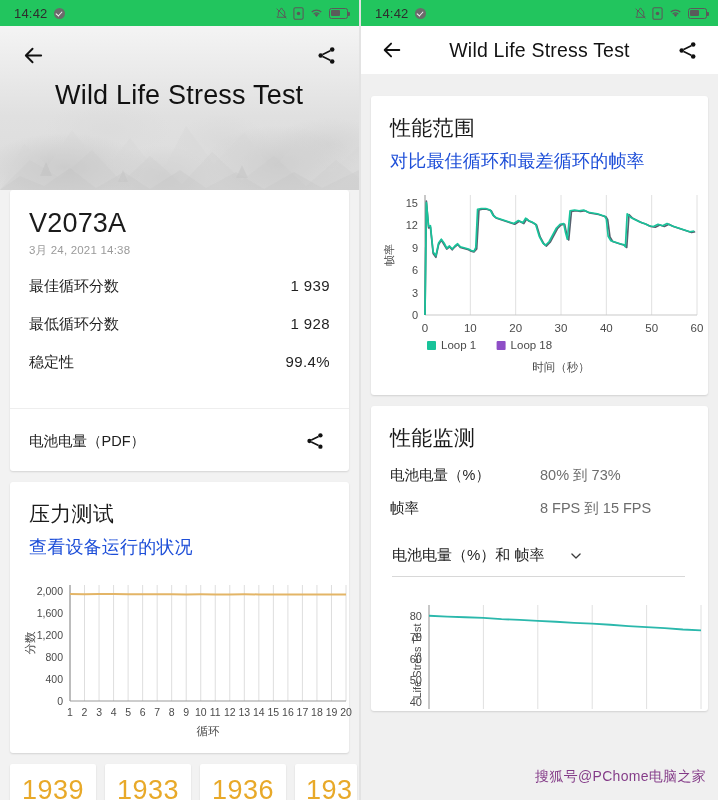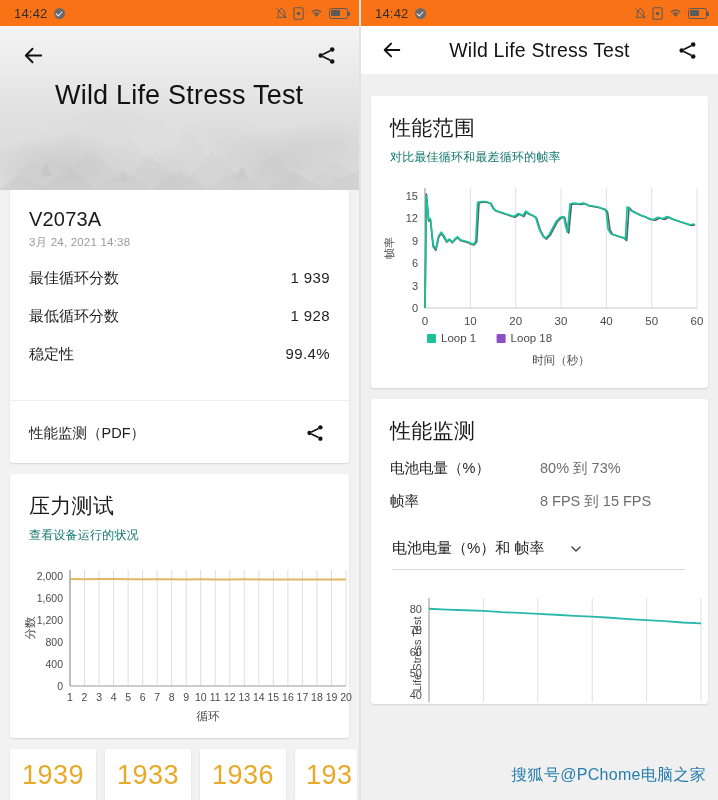--- a/index.html
+++ b/index.html
@@ -9,21 +9,21 @@
     background: #ffffff; overflow: hidden;
   }
   .screens { display: flex; width: 718px; height: 800px; }
   .screen { position: relative; height: 800px; overflow: hidden; background: #f2f2f2; }
   .screen-left  { width: 359px; }
   .screen-right { width: 359px; border-left: 2px solid #e3e3e3; background:#f0f0f0; }
 
   
   .statusbar {
     height: 26px; display: flex; align-items: center; justify-content: space-between;
-    padding: 0 11px 0 14px; background: #f97316; position: relative; z-index: 7;
+    padding: 0 11px 0 14px; background: #22c55e; position: relative; z-index: 7;
   }
   .sb-left { display: flex; align-items: center; gap: 6px; }
   .sb-time { font-size: 13px; color: #2e2e2e; letter-spacing: .2px; }
   .sb-check {
     width: 11px; height: 11px; border-radius: 50%; background: #6b6b6b;
     position: relative; display:inline-block;
   }
   .sb-check::after {
     content: ""; position: absolute; left: 3px; top: 2.6px; width: 3px; height: 5px;
     border: solid #f6f6f6; border-width: 0 1.3px 1.3px 0; transform: rotate(42deg);
@@ -61,33 +61,33 @@
   .hero-title {
     position: absolute; left: 55px; right: 28px; top: 52px;
     font-size: 27px; line-height: 1.3; color: #111; font-weight: 400; letter-spacing: .2px;
   }
 
   
   .card { background: #fff; margin: 0 10px 11px 10px; border-radius: 3px;
           box-shadow: 0 1px 2px rgba(0,0,0,.13); }
   .card-pad { padding: 18px 19px 16px 19px; }
 
-  .dev-name { font-size: 20px; color: #1b1b1b; font-weight: 400; letter-spacing: .2px; }
+  .dev-name { font-size: 27px; color: #1b1b1b; font-weight: 400; letter-spacing: .2px; }
   .dev-date { font-size: 11.5px; color: #9a9a9a; margin-top: 4px; letter-spacing: .2px; }
 
   .kv { display: flex; justify-content: space-between; align-items: baseline; margin-top: 19px; }
   .kv-k { font-size: 15px; color: #1f1f1f; }
   .kv-v { font-size: 15px; color: #1f1f1f; letter-spacing: .4px; margin-left: 24px; }
 
   .card-sep { height: 1px; background: #eeeeee; margin: 20px 0 0 0; }
   .pdf-row { display: flex; align-items: center; justify-content: space-between; padding: 17px 19px 15px 19px; }
   .pdf-label { font-size: 14.5px; color: #1f1f1f; }
 
   .sec-title { font-size: 21px; color: #1b1b1b; letter-spacing: .3px; }
-  .sec-sub { font-size: 12px; color: #0f766e; margin-top: 7px; letter-spacing: .2px; }
+  .sec-sub { font-size: 18px; color: #1d4ed8; margin-top: 7px; letter-spacing: .2px; }
 
   
   .chart-wrap { padding: 10px 8px 2px 8px; }
   svg { display:block; }
   .axis-txt { font-family: "Liberation Sans", sans-serif; fill: #4a4a4a; }
 
   
   .appbar {
     height: 48px; background: #fff; display: flex; align-items: center;
     padding: 0 16px; gap: 14px; position: relative; z-index: 6;
@@ -97,21 +97,21 @@
   .perf-rows { margin-top: 4px; }
   .perf-row { display: flex; margin-top: 14px; }
   .perf-k { width: 150px; font-size: 14.5px; color: #1f1f1f; }
   .perf-v { font-size: 14.5px; color: #6d6d6d; }
 
   .dropdown { display: flex; align-items: center; gap: 16px; padding: 2px 2px 0 2px; cursor: pointer; }
   .dd-label { font-size: 15px; color: #1f1f1f; }
   .dd-line { height: 1px; background: #d8d8d8; margin: 11px 4px 0 2px; }
 
   .watermark {
-    position: absolute; right: 12px; bottom: 14px; font-size: 16px; color: #0369a1;
+    position: absolute; right: 12px; bottom: 14px; font-size: 14px; color: #701a75;
     opacity: .85; letter-spacing: .3px; white-space: nowrap; z-index: 5;
   }
 
   .scorebar { display: flex; gap: 9px; padding: 0 10px; }
   .scorebox {
     background: #fff; border-radius: 2px; box-shadow: 0 1px 2px rgba(0,0,0,.12);
     min-width: 86px; height: 52px; display: flex; align-items: center; justify-content: center;
     font-size: 27px; color: #e8a929; letter-spacing: .5px; position: relative;
   }
   .scorebox.clipped { min-width: 62px; justify-content: flex-start; padding-left: 11px; overflow: hidden; }
@@ -186,21 +186,21 @@
           <span class="kv-k">最低循环分数</span>
           <span class="kv-v">1 928</span>
         </div>
         <div class="kv">
           <span class="kv-k">稳定性</span>
           <span class="kv-v">99.4%</span>
         </div>
       </div>
       <div class="card-sep"></div>
       <div class="pdf-row">
-        <span class="pdf-label">性能监测（PDF）</span>
+        <span class="pdf-label">电池电量（PDF）</span>
         <span class="icon-btn">
           <svg width="20" height="20" viewBox="0 0 24 24">
               <circle cx="18.5" cy="5.2" r="2.6" fill="#111"></circle>
               <circle cx="5.4" cy="12" r="2.6" fill="#111"></circle>
               <circle cx="18.5" cy="18.8" r="2.6" fill="#111"></circle>
               <path d="M16.3 6.5L7.6 10.8M7.6 13.2l8.7 4.3" stroke="#111" stroke-width="1.9"></path>
             </svg>
         </span>
       </div>
     </div>

